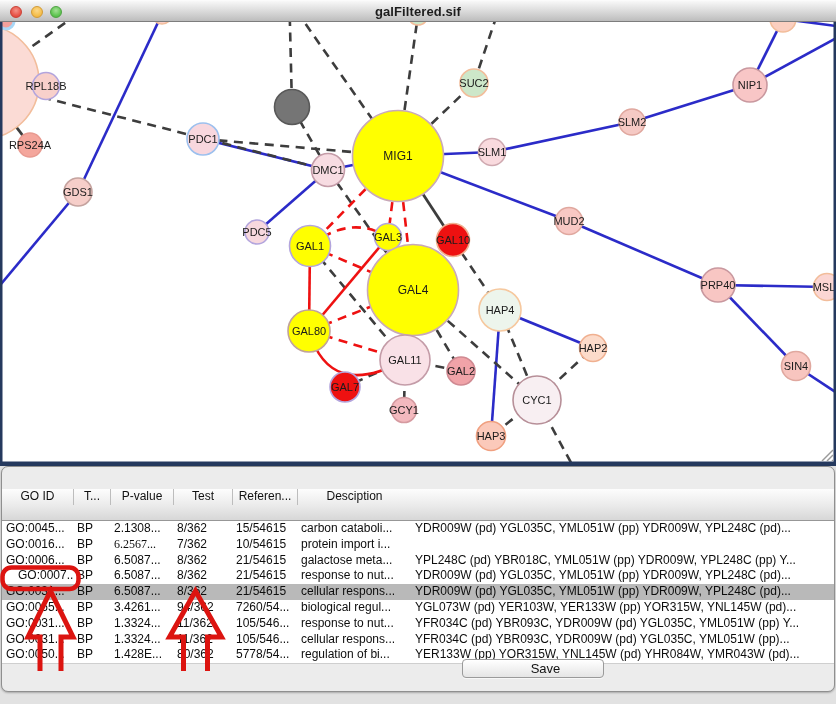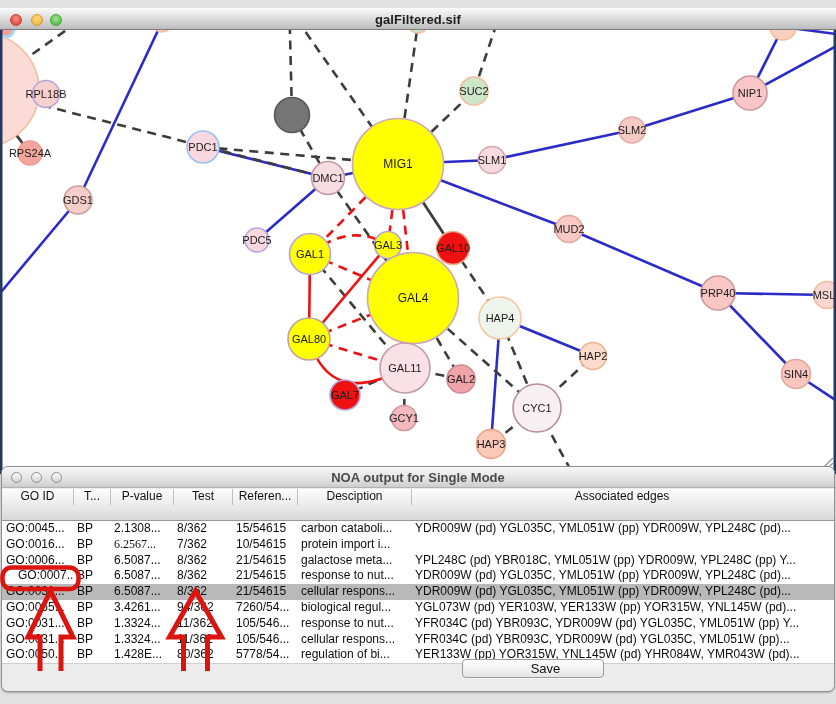--- a/index.html
+++ b/index.html
@@ -1,21 +1,21 @@
 <!DOCTYPE html>
 <html><head>
 <meta charset="utf-8">
 <style>
   * { margin:0; padding:0; box-sizing:border-box; }
   html,body { width:836px; height:704px; overflow:hidden; background:#e2e2e2;
               font-family:"Liberation Sans", sans-serif; }
   #stage { position:relative; width:836px; height:704px; }
 
   
-  #net-window { position:absolute; left:0; top:8px; width:836px; height:466px; }
+  #net-window { position:absolute; left:0; top:0; width:836px; height:466px; }
   #net-titlebar { position:absolute; left:0; top:0; width:836px; height:22px;
     background:linear-gradient(#f8f8f8, #dedede 45%, #c9c9c9 80%, #bcbcbc);
     border-top:1px solid #fbfbfb; border-bottom:1px solid #7d7d7d; }
   #net-title { position:absolute; left:0; right:0; top:3px; text-align:center;
     font-size:13px; font-weight:700; color:#1d1d1d; letter-spacing:0.1px; }
   .tl { position:absolute; top:5px; width:12px; height:12px; border-radius:50%; }
   .tl-red    { left:10px; background:radial-gradient(circle at 50% 35%, #f49288, #e8564a 60%, #d83d31); border:1px solid #ca4136; }
   .tl-yellow { left:31px; background:radial-gradient(circle at 50% 35%, #fbd88a, #f5bf4e 60%, #e8a93a); border:1px solid #d29b36; }
   .tl-green  { left:50px; background:radial-gradient(circle at 50% 35%, #a5e096, #62c654 60%, #47ad3b); border:1px solid #4da341; }
   #net-canvas-svg { position:absolute; left:0; top:22px; }
@@ -186,35 +186,28 @@
         <rect x="0" y="22" width="2.5" height="444" fill="#25395e"></rect>
         <rect x="833.5" y="22" width="2.5" height="444" fill="#25395e"></rect>
         <rect x="0" y="461.5" width="836" height="4.5" fill="#25395e"></rect>
         <line x1="822" y1="461" x2="833" y2="450" stroke="#9a9a9a" stroke-width="1.4"></line>
         <line x1="827" y1="461" x2="833" y2="455" stroke="#9a9a9a" stroke-width="1.4"></line>
         <line x1="832" y1="461" x2="833" y2="460" stroke="#9a9a9a" stroke-width="1.4"></line>
       </svg>
   </div>
 
   <div id="noa-dialog">
-    <div id="noa-titlebar">
-      <span class="tl-ghost" style="left:9px"></span>
-      <span class="tl-ghost" style="left:29px"></span>
-      <span class="tl-ghost" style="left:49px"></span>
-      <div id="noa-title">NOA output for Single Mode</div>
-    </div>
     <div id="noa-table">
       <div id="noa-header">
           <div class="hcell" style="width: 71px;">GO ID</div>
           <div class="hcell" style="width: 37px;">T...</div>
           <div class="hcell" style="width: 63px;">P-value</div>
           <div class="hcell" style="width: 59px;">Test</div>
           <div class="hcell" style="width: 65px;">Referen...</div>
           <div class="hcell" style="width: 114px;">Desciption</div>
-          <div class="hcell" style="width: 421px;">Associated edges</div>
         </div>
       <div id="noa-body">
           <div class="trow">
             <div class="tcell" style="width: 71px;">GO:0045...</div>
             <div class="tcell" style="width: 37px;">BP</div>
             <div class="tcell" style="width: 63px;">2.1308...</div>
             <div class="tcell" style="width: 59px;">8/362</div>
             <div class="tcell" style="width: 65px;">15/54615</div>
             <div class="tcell" style="width: 114px;">carbon cataboli...</div>
             <div class="tcell" style="width: 421px;">YDR009W (pd) YGL035C, YML051W (pp) YDR009W, YPL248C (pd)...</div>

